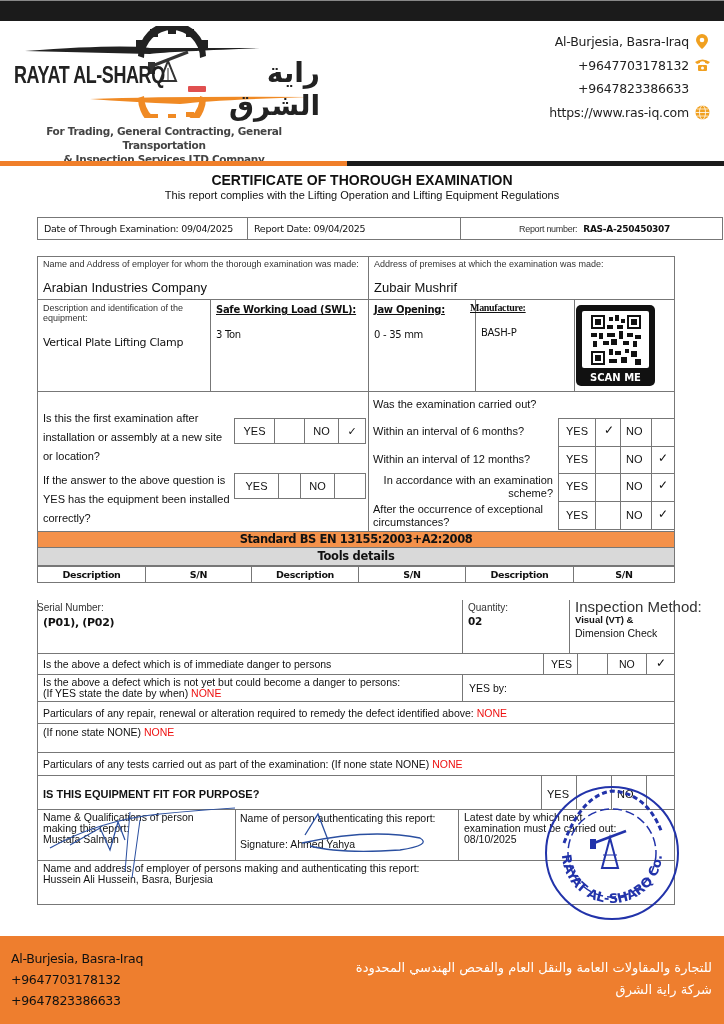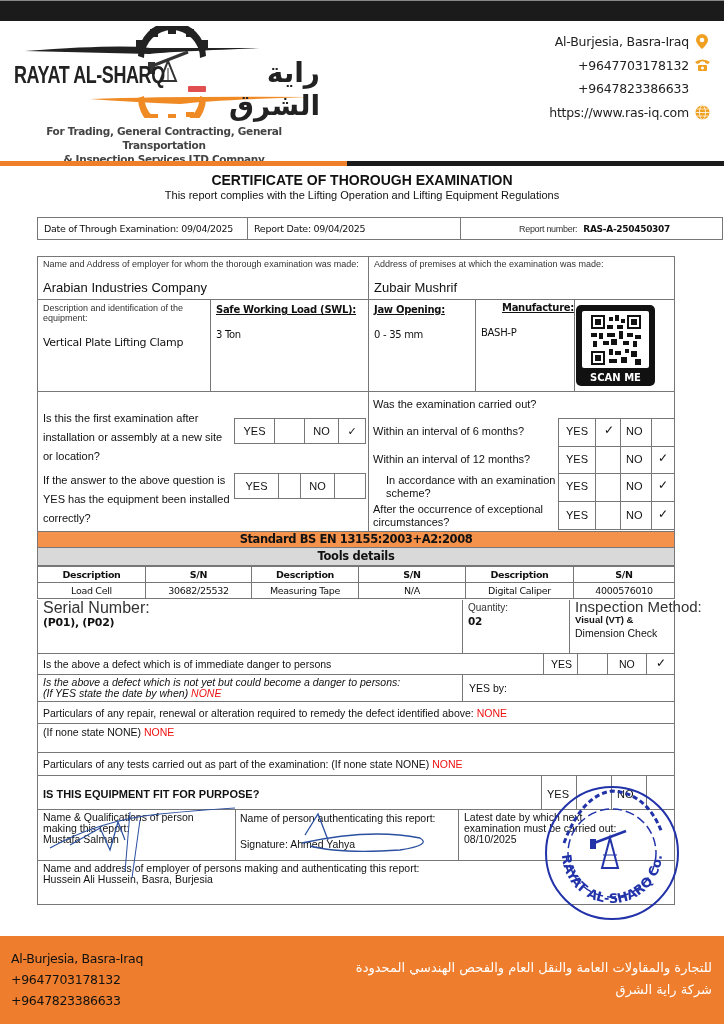--- a/index.html
+++ b/index.html
@@ -174,21 +174,21 @@
 <div class="abs val" style="left:43px; top:280px;">Arabian Industries Company</div>
 <div class="abs lbl" style="left:374px; top:259px;text-align:center;">Address of premises at which the examination was made:</div>
 <div class="abs val" style="left:374px; top:280px;">Zubair Mushrif</div>
 
 <div class="abs lbl" style="left:43px; top:303px; width:160px;">Description and identification of the equipment:</div>
 <div class="abs val cal" style="left:43px; top:336px; font-size:11px;">Vertical Plate Lifting Clamp</div>
 <div class="abs u cal" style="left:216px; top:304px;">Safe Working Load (SWL):</div>
 <div class="abs val cal" style="left:216px; top:329px; font-size:10px;">3 Ton</div>
 <div class="abs u cal" style="left:374px; top:304px;">Jaw Opening:</div>
 <div class="abs val cal" style="left:374px; top:329px; font-size:10px;">0 - 35 mm</div>
-<div class="abs u cal" style="left:502px; top:302px;">Manufacture:</div>
+<div class="abs u cal" style="left:470px; top:302px;font-family:Liberation Serif, serif;">Manufacture:</div>
 <div class="abs val cal" style="left:481px; top:327px; font-size:10px;">BASH-P</div>
 
 <div class="qr">
   <div class="inner">
     <svg width="50" height="50" viewBox="0 0 25 25">
       <rect x="0" y="0" width="7" height="7" fill="#111"></rect>
         <rect x="1" y="1" width="5" height="5" fill="#fff"></rect>
         <rect x="2" y="2" width="3" height="3" fill="#111"></rect>
       <rect x="18" y="0" width="7" height="7" fill="#111"></rect>
         <rect x="19" y="1" width="5" height="5" fill="#fff"></rect>
@@ -251,21 +251,21 @@
 <div class="abs" style="left:373px; top:425px; font-size:11px;">Within an interval of 6 months?</div>
 <div class="abs" style="left:566px; top:425px; font-size:11px;">YES</div>
 <div class="abs" style="left:600px; top:423px; width:18px; text-align:center; font-size:12px;">✓</div>
 <div class="abs" style="left:626px; top:425px; font-size:11px;">NO</div>
 
 <div class="abs" style="left:373px; top:453px; font-size:11px;">Within an interval of 12 months?</div>
 <div class="abs" style="left:566px; top:453px; font-size:11px;">YES</div>
 <div class="abs" style="left:626px; top:453px; font-size:11px;">NO</div>
 <div class="abs" style="left:654px; top:451px; width:18px; text-align:center; font-size:12px;">✓</div>
 
-<div class="abs q2" style="left:386px; top:474px; width:180px;">In accordance with an examination scheme?</div>
+<div class="abs q2" style="left:373px; top:474px; width:180px;text-align:right;">In accordance with an examination scheme?</div>
 <div class="abs" style="left:566px; top:480px; font-size:11px;">YES</div>
 <div class="abs" style="left:626px; top:480px; font-size:11px;">NO</div>
 <div class="abs" style="left:654px; top:478px; width:18px; text-align:center; font-size:12px;">✓</div>
 
 <div class="abs q2" style="left:373px; top:503px; width:180px;">After the occurrence of exceptional circumstances?</div>
 <div class="abs" style="left:566px; top:509px; font-size:11px;">YES</div>
 <div class="abs" style="left:626px; top:509px; font-size:11px;">NO</div>
 <div class="abs" style="left:654px; top:507px; width:18px; text-align:center; font-size:12px;">✓</div>
 
 <div class="std">Standard BS EN 13155:2003+A2:2008</div>
@@ -273,57 +273,49 @@
 <table class="tools">
   <tbody>
       <tr class="h">
     <td style="width:108px;">Description</td>
     <td style="width:106px;">S/N</td>
     <td style="width:107px;">Description</td>
     <td style="width:107px;">S/N</td>
     <td style="width:108px;">Description</td>
     <td>S/N</td>
   </tr>
-  <tr>
-    <td>Load Cell</td>
-    <td>30682/25532</td>
-    <td>Measuring Tape</td>
-    <td>N/A</td>
-    <td>Digital Caliper</td>
-    <td>4000576010</td>
-  </tr>
 </tbody>
   </table>
 
 <div class="abs" style="left:37px; top:600px; width:638px; height:305px; border:1px solid #777; border-top:none;"></div>
 <div class="vline" style="left:462px; top:600px; height:53px;"></div>
 <div class="vline" style="left:569px; top:600px; height:53px;"></div>
 <div class="hline" style="left:37px; top:653px; width:638px;"></div>
-<div class="abs lbl" style="left:43px; top:603px; font-size:16px;">Serial Number:</div>
+<div class="abs lbl" style="left:37px; top:603px; font-size:10px;">Serial Number:</div>
 <div class="abs cal" style="left:43px; top:616px; font-weight:bold; font-size:11px;">(P01), (P02)</div>
 <div class="abs lbl" style="left:468px; top:603px; font-size:10px;">Quantity:</div>
 <div class="abs cal" style="left:468px; top:615px; font-weight:bold; font-size:10.5px;">02</div>
 <div class="abs lbl" style="left:575px; top:602px; font-size:15px;">Inspection Method:</div>
 <div class="abs" style="left:575px; top:614px; font-weight:bold; font-size:9.5px;">Visual (VT) &amp;</div>
 <div class="abs" style="left:575px; top:627px; font-weight:normal; font-size:10.5px;text-align:right;">Dimension Check</div>
 
 <div class="hline" style="left:37px; top:674px; width:638px;"></div>
 <div class="vline" style="left:543px; top:653px; height:21px;"></div>
 <div class="vline" style="left:577px; top:653px; height:21px;"></div>
 <div class="vline" style="left:607px; top:653px; height:21px;"></div>
 <div class="vline" style="left:646px; top:653px; height:21px;"></div>
 <div class="abs" style="left:43px; top:658px; font-size:10.5px;">Is the above a defect which is of immediate danger to persons</div>
 <div class="abs" style="left:551px; top:658px; font-size:10.5px;">YES</div>
 <div class="abs" style="left:578px; top:655px; width:29px; height:18px;"></div>
 <div class="abs" style="left:619px; top:658px; font-size:10.5px;">NO</div>
 <div class="abs" style="left:649px; top:656px; width:24px; text-align:center; font-size:12px;">✓</div>
 
 <div class="hline" style="left:37px; top:701px; width:638px;"></div>
 <div class="vline" style="left:462px; top:674px; height:27px;"></div>
-<div class="abs" style="left:43px; top:677px; font-size:10.5px; line-height:11px;font-style:italic;">
+<div class="abs" style="left:43px; top:677px; font-size:10.5px; line-height:11px;">
   <div>Is the above a defect which is not yet but could become a danger to persons:</div>
   <div><span>(If YES state the date by when)</span> <span class="red">NONE</span></div>
 </div>
 <div class="abs" style="left:469px; top:682px; font-size:10.5px;">YES by:</div>
 
 <div class="hline" style="left:37px; top:723px; width:638px;"></div>
 <div class="abs" style="left:43px; top:707px; font-size:10.5px;">
   <span>Particulars of any repair, renewal or alteration required to remedy the defect identified above:</span> <span class="red">NONE</span>
 </div>
 

